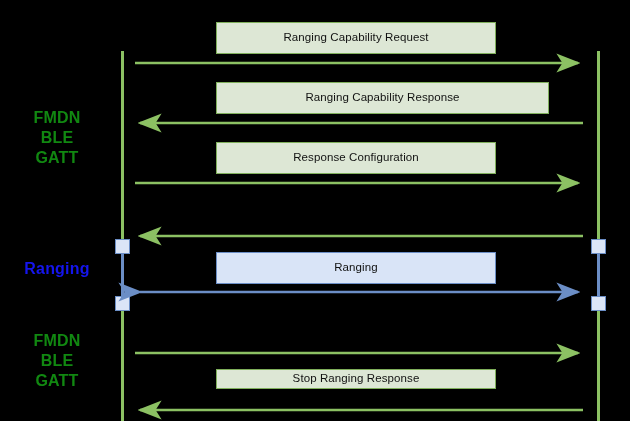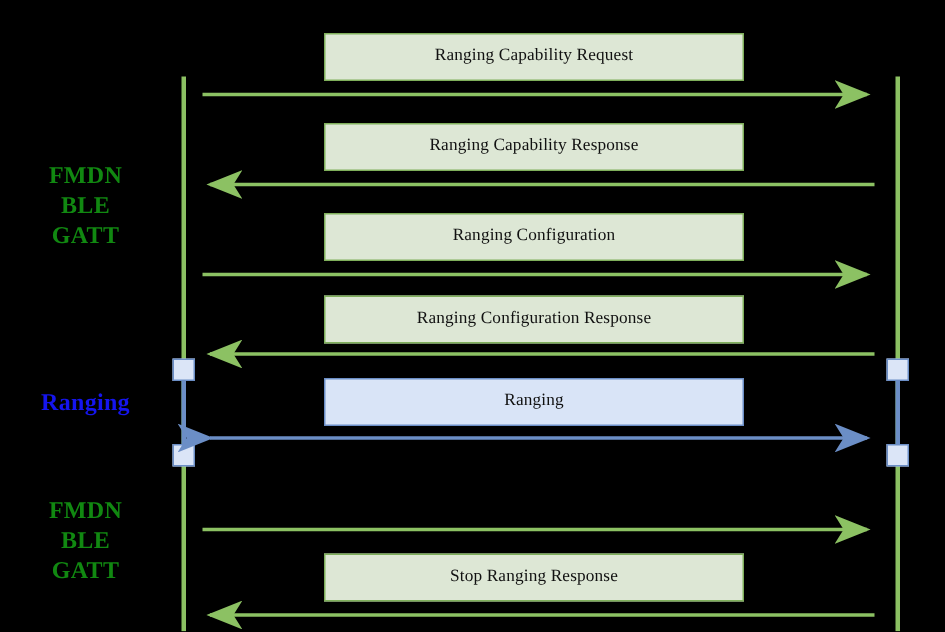--- a/index.html
+++ b/index.html
@@ -1,21 +1,21 @@
 <!DOCTYPE html>
 <html><head>
 <meta charset="utf-8">
 <style>
   html,body{margin:0;padding:0;background:#000;}
   #stage{
     position:relative;
     width:630px;height:421px;
     background:#000000;
     overflow:hidden;
-    font-family:Liberation Serif, serif;
+    font-family:Liberation Sans, sans-serif;
   }
   .lifeline{
     position:absolute;
     width:3px;
     background:#8cc163;
   }
   .actbar{
     position:absolute;
     width:3px;
     background:#6b8ec6;
@@ -97,38 +97,35 @@
     <line x1="583" y1="236" x2="140" y2="236" stroke="#8cc163" stroke-width="2.4" marker-end="url(#gl)"></line>
     <line x1="140" y1="292" x2="578" y2="292" stroke="#6b8ec6" stroke-width="2.4" marker-end="url(#br)" marker-start="url(#bl)"></line>
     <line x1="135" y1="353" x2="578" y2="353" stroke="#8cc163" stroke-width="2.4" marker-end="url(#gr)"></line>
     <line x1="583" y1="410" x2="140" y2="410" stroke="#8cc163" stroke-width="2.4" marker-end="url(#gl)"></line>
   </svg>
 
   <div class="msgbox green" style="left:216px;top:22px;width:280px;height:32px;">
     <span>Ranging Capability Request</span>
   </div>
 
-  <div class="msgbox green" style="left:216px;top:82px;width:280px;height:32px;">
+  <div class="msgbox green" style="left:216px;top:82px;width:333px;height:32px;">
     <span>Ranging Capability Response</span>
   </div>
 
   <div class="msgbox green" style="left:216px;top:142px;width:280px;height:32px;">
-    <span>Ranging Configuration</span>
+    <span>Response Configuration</span>
   </div>
 
-  <div class="msgbox green" style="left:216px;top:197px;width:280px;height:32px;">
-    <span>Ranging Configuration Response</span>
-  </div>
 
   <div class="msgbox blue" style="left:216px;top:252px;width:280px;height:32px;">
     <span>Ranging</span>
   </div>
 
 
-  <div class="msgbox green" style="left:216px;top:369px;width:280px;height:32px;">
+  <div class="msgbox green" style="left:216px;top:369px;width:280px;height:20px;">
     <span>Stop Ranging Response</span>
   </div>
 
   <div class="sidelabel green" style="left:22px;top:108px;width:70px;">
     <div>FMDN</div>
     <div>BLE</div>
     <div>GATT</div>
   </div>
 
   <div class="sidelabel blue" style="left:22px;top:259px;width:70px;">

